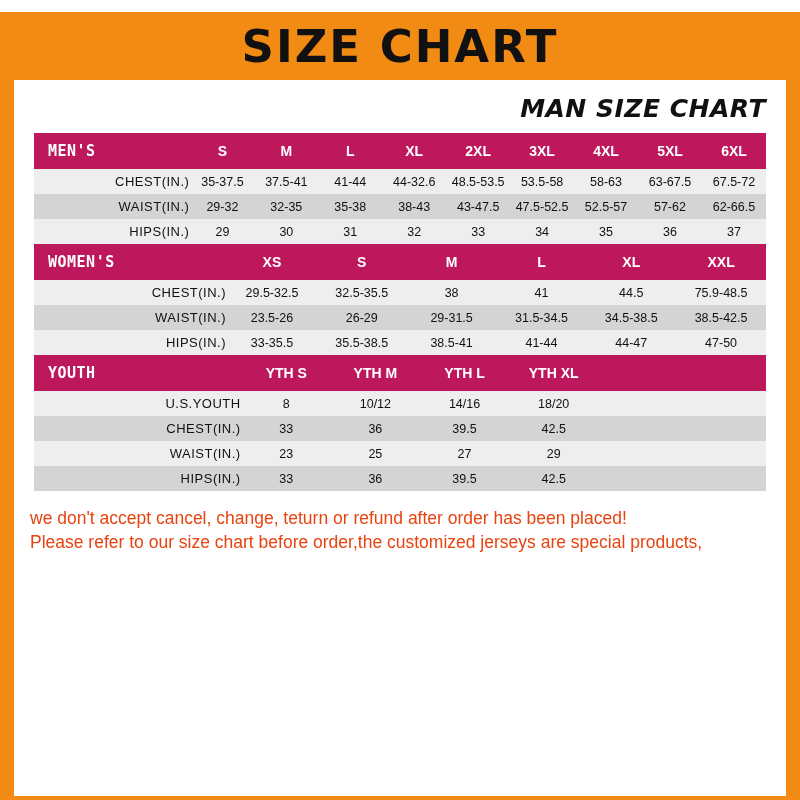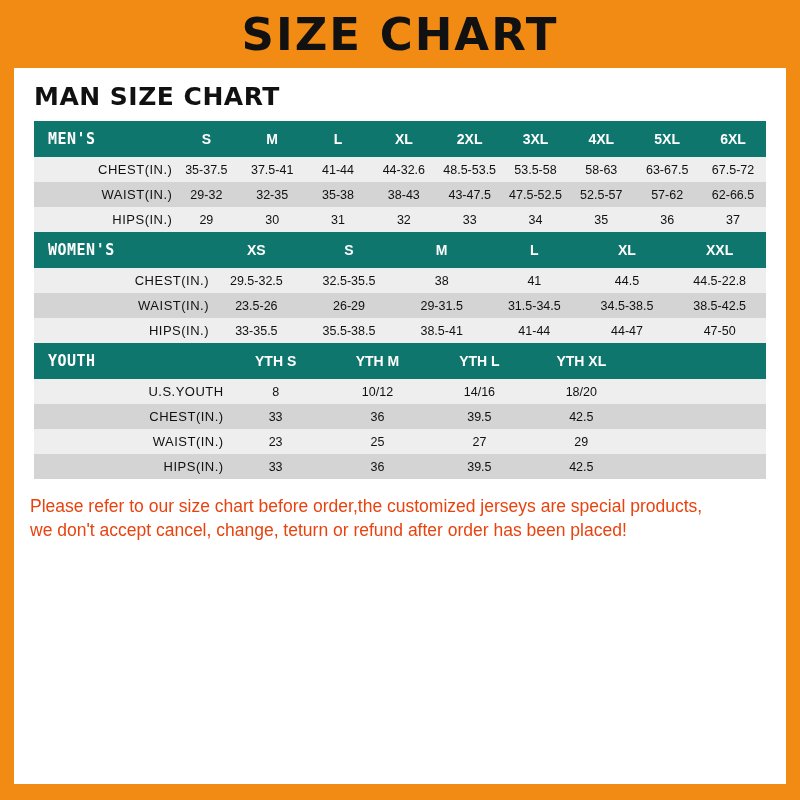--- a/index.html
+++ b/index.html
@@ -21,60 +21,61 @@
     box-sizing: border-box;
     border-left: 14px solid #f28b14;
     border-right: 14px solid #f28b14;
   }
   .header-banner {
     background: #f28b14;
     height: 68px;
     display: flex;
     align-items: center;
     justify-content: center;
-    margin: 0 -14px;
+    margin: 12px -14px;
   }
   .header-title {
     font-family: "DejaVu Sans", sans-serif;
     font-weight: bold;
     font-size: 45px;
     letter-spacing: 2px;
     color: #111111;
     line-height: 1;
   }
   .section {
     padding: 0 20px;
   }
   .section-title {
-    text-align: left;
+    text-align: right;
     font-family: "DejaVu Sans", sans-serif;
     font-weight: bold;
     font-size: 25px;
     letter-spacing: 0.5px;
     color: #111111;
     margin: 14px 0 10px 0;
+    font-style: italic;
   }
   table.size-table {
     width: 100%;
     border-collapse: collapse;
     table-layout: fixed;
   }
   table.size-table th,
   table.size-table td {
     text-align: center;
     font-size: 12.5px;
     color: #111111;
     padding: 5px 1px;
     font-family: "Liberation Sans", sans-serif;
   }
   table.size-table thead th {
-    background: #0f766e;
+    background: #be185d;
     color: #ffffff;
     font-size: 14px;
-    padding: 9px 1px;
+    padding: 9px 18px;
     font-weight: bold;
   }
   table.size-table thead th.first-col {
     text-align: left;
     padding-left: 14px;
     font-family: "DejaVu Sans Mono", monospace;
     font-size: 15px;
     letter-spacing: 0.5px;
   }
   table.size-table tbody td.first-col {
@@ -185,21 +186,21 @@
         </tr>
       </thead>
       <tbody>
         <tr class="row-light">
           <td class="first-col">CHEST(IN.)</td>
           <td>29.5-32.5</td>
           <td>32.5-35.5</td>
           <td>38</td>
           <td>41</td>
           <td>44.5</td>
-          <td>44.5-22.8</td>
+          <td>75.9-48.5</td>
         </tr>
         <tr class="row-dark">
           <td class="first-col">WAIST(IN.)</td>
           <td>23.5-26</td>
           <td>26-29</td>
           <td>29-31.5</td>
           <td>31.5-34.5</td>
           <td>34.5-38.5</td>
           <td>38.5-42.5</td>
         </tr>
@@ -259,18 +260,18 @@
           <td>36</td>
           <td>39.5</td>
           <td>42.5</td>
           <td></td>
         </tr>
       </tbody>
     </table>
   </div>
 
   <div class="footer-note">
+    <div>we don't accept cancel, change, teturn or refund after order has been placed!</div>
     <div>Please refer to our size chart before order,the customized jerseys are special products,</div>
-    <div>we don't accept cancel, change, teturn or refund after order has been placed!</div>
   </div>
 
   <div class="footer-bottom"></div>
 </div>
 
 </body></html>

